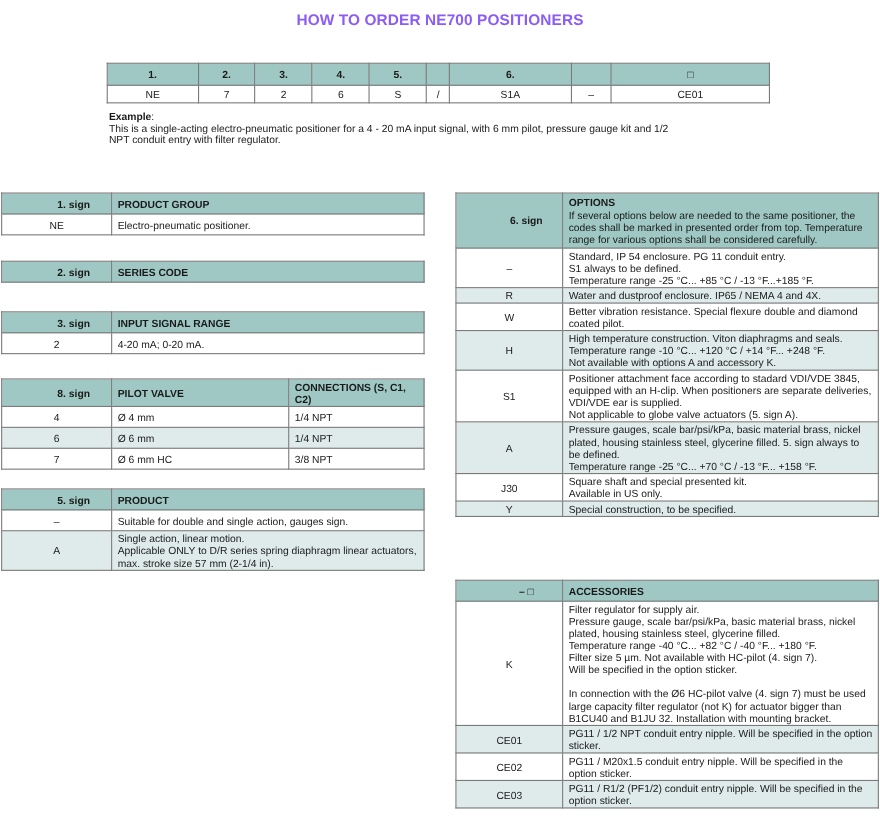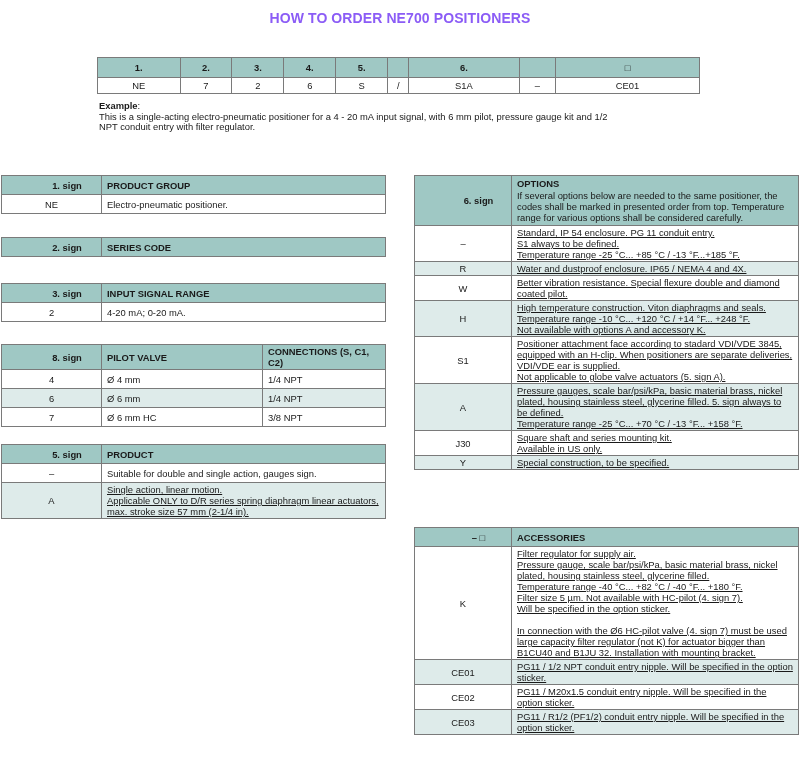--- a/index.html
+++ b/index.html
@@ -22,21 +22,21 @@
   .code-table .hdr td { height: 19px; }
   .example {
     position: absolute; left: 99px; top: 101px; width: 520px; font-size: 9.4px; line-height: 10.5px;
   }
   .example b { font-weight: bold; }
   .sign-col { width: 58px; text-align: center; font-weight: bold; padding-left: 36px; }
   .lt { left: 1px; width: 385px; }
   .rt { left: 414px; width: 385px; }
   .rt .sign-col { width: 55px; }
   .tall td { height: 16px; }
-  .pre { white-space: pre-line; text-decoration: underline; }
+  .pre { white-space: pre-line; }
 </style>
 </head>
 <body>
 
 <div class="title">HOW TO ORDER NE700 POSITIONERS</div>
 
 <table class="code-table">
   <tbody>
       <tr class="hdr">
     <td>1.</td>
@@ -180,21 +180,21 @@
         <td class="pre">Positioner attachment face according to stadard VDI/VDE 3845, equipped with an H-clip. When positioners are separate deliveries, VDI/VDE ear is supplied.
 Not applicable to globe valve actuators (5. sign A).</td>
       </tr>
   <tr class="alt">
         <td class="c">A</td>
         <td class="pre">Pressure gauges, scale bar/psi/kPa, basic material brass, nickel plated, housing stainless steel, glycerine filled. 5. sign always to be defined.
 Temperature range -25 °C... +70 °C / -13 °F... +158 °F.</td>
       </tr>
   <tr>
         <td class="c">J30</td>
-        <td class="pre">Square shaft and series mounting kit.
+        <td class="pre">Square shaft and special presented kit.
 Available in US only.</td>
       </tr>
   <tr class="alt">
         <td class="c">Y</td>
         <td class="pre">Special construction, to be specified.</td>
       </tr>
 </tbody>
   </table>
 
 <table class="rt" style="top:527px">

